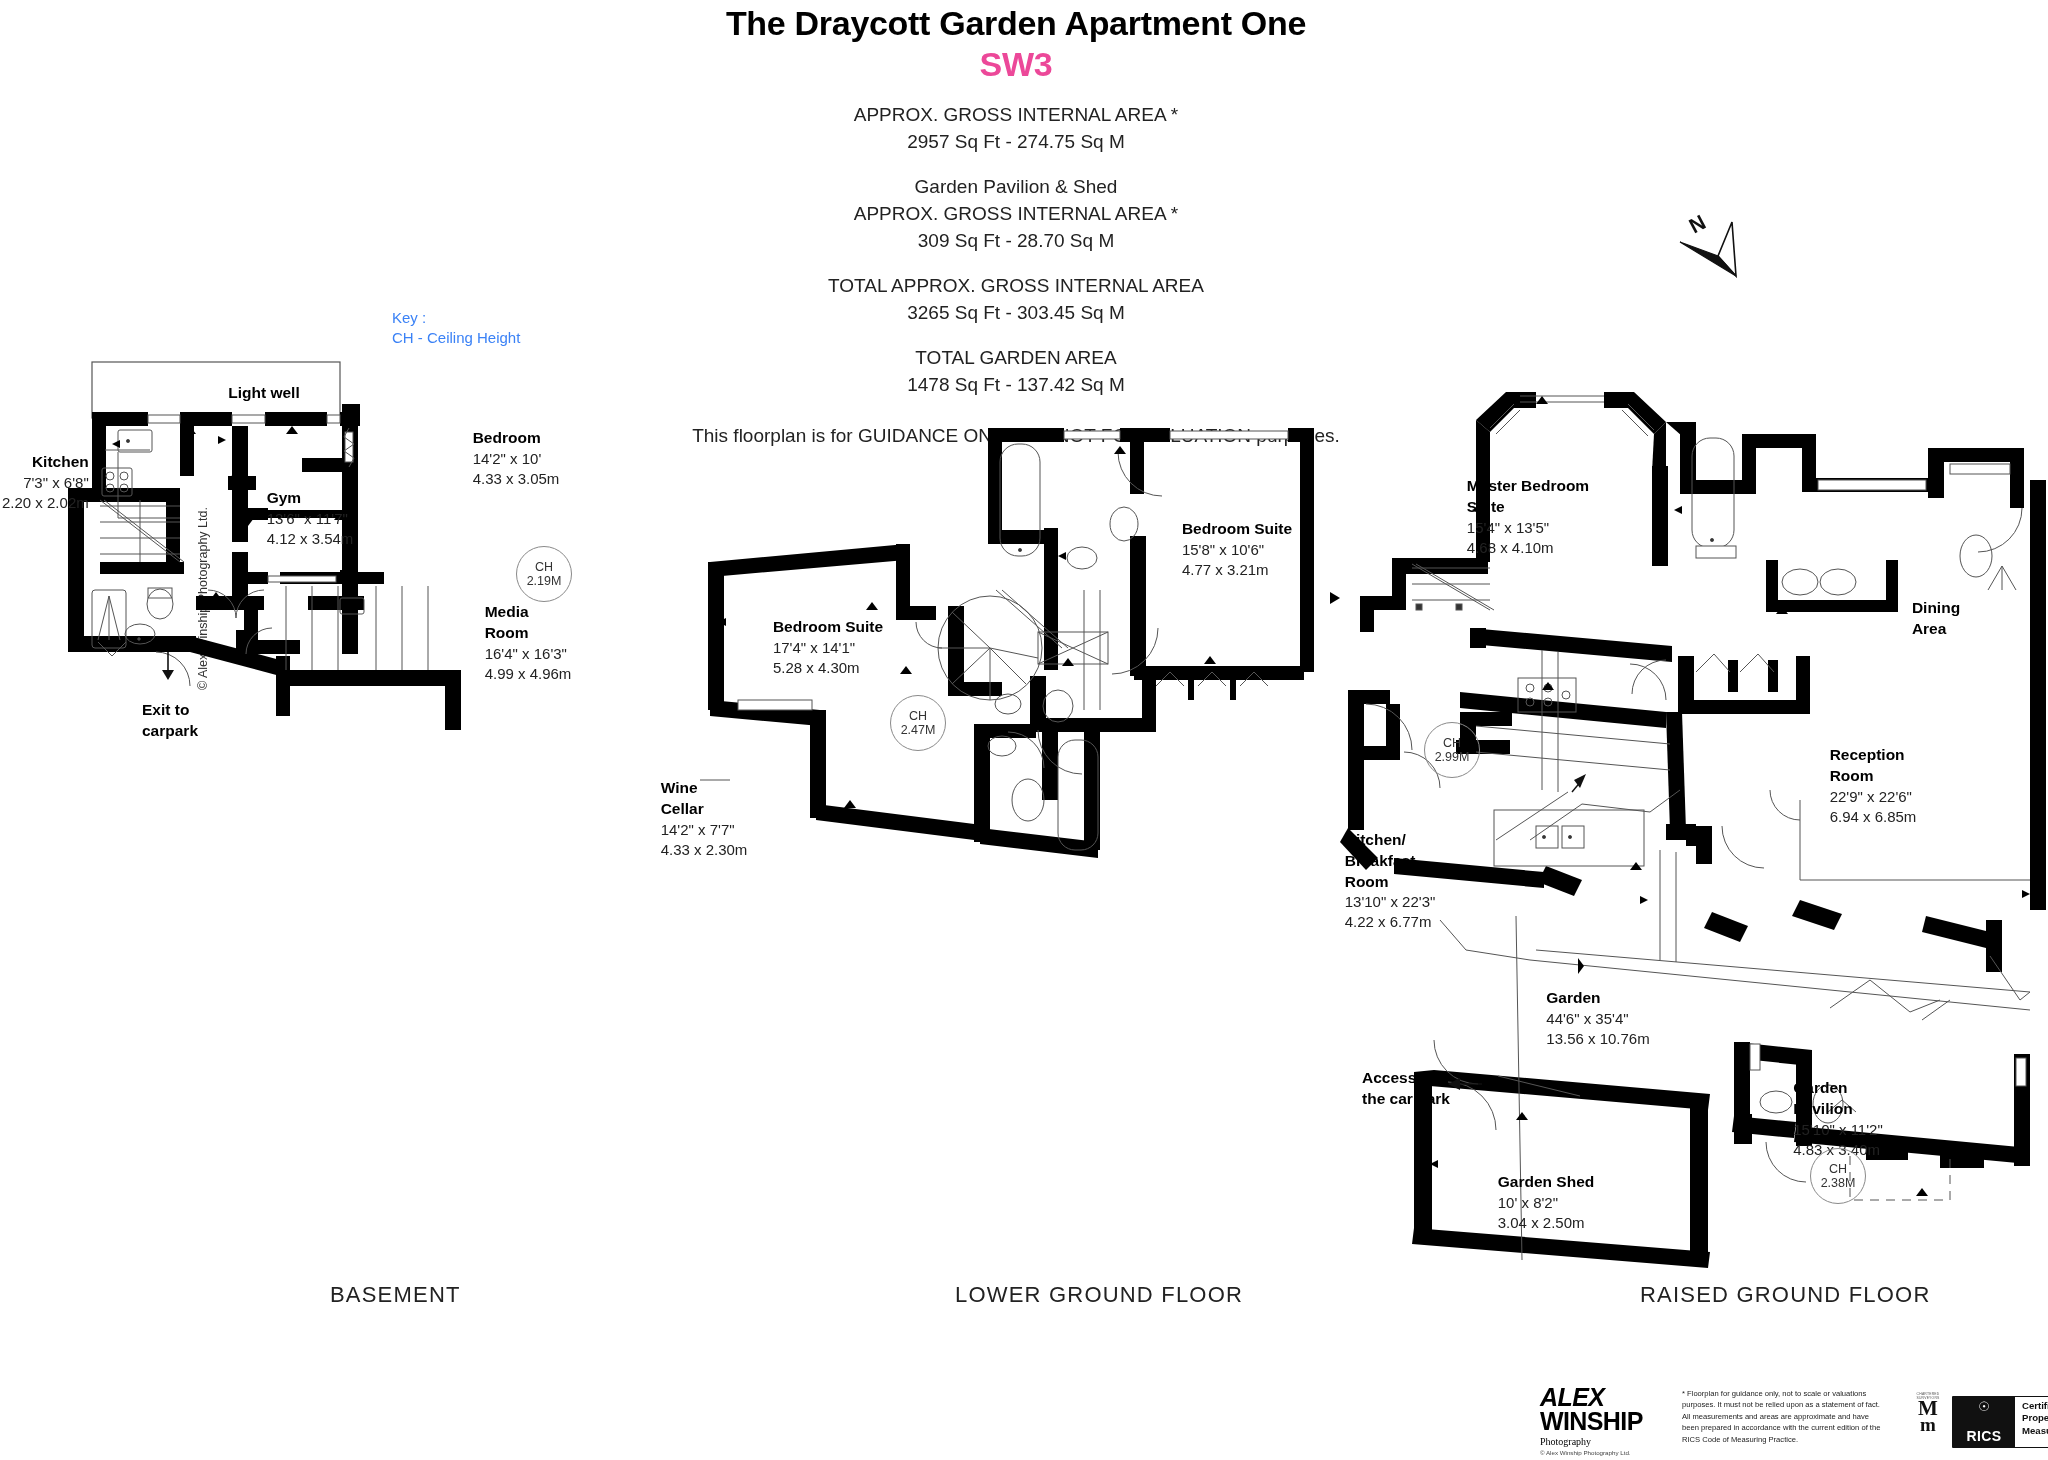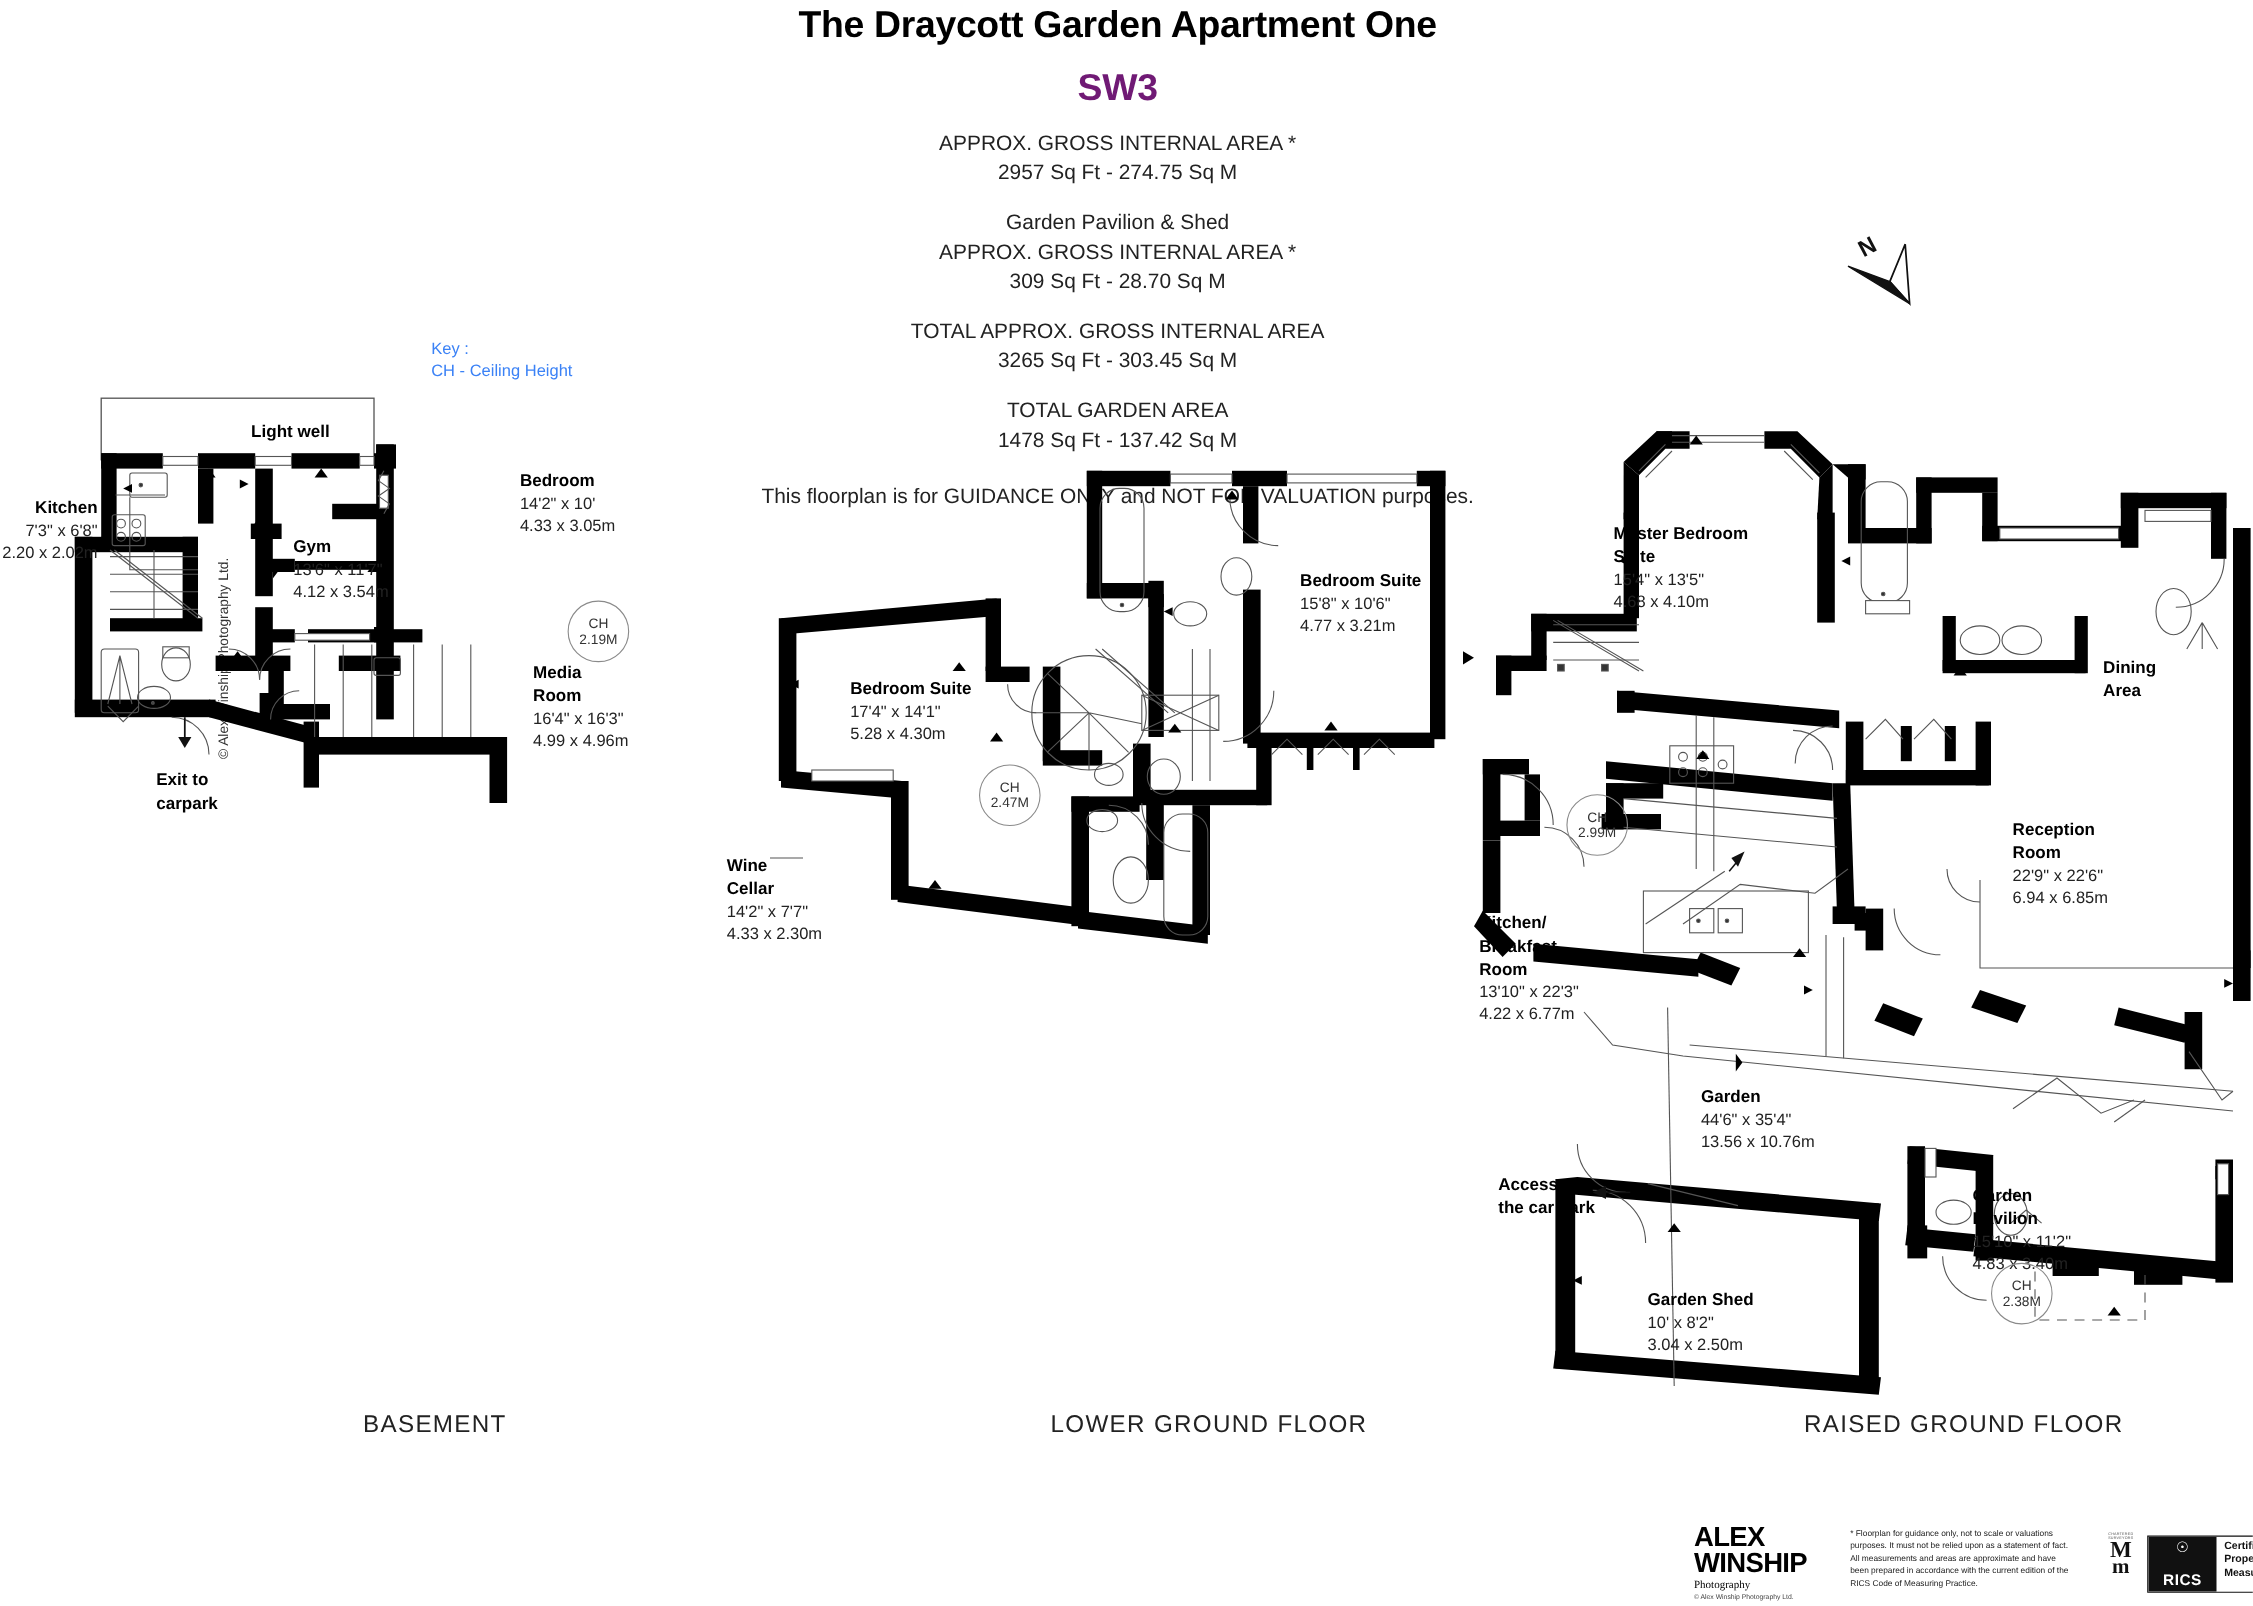--- a/index.html
+++ b/index.html
@@ -6,21 +6,21 @@
   body{width:2048px;height:1460px;position:relative;overflow:hidden;
        font-family:"Liberation Sans","DejaVu Sans",sans-serif;color:#1a1a1a;}
 
   
   .abs{position:absolute;}
   .ctr{text-align:center;}
 
   
   #header{position:absolute;left:0;top:0;width:2032px;text-align:center;}
   #title-line1{font-size:34px;font-weight:bold;letter-spacing:-0.3px;margin-top:4px;color:#000;}
-  #title-line2{font-size:34px;font-weight:bold;letter-spacing:-0.3px;margin-top:18px;color:#701a75;}
+  #title-line2{font-size:34px;font-weight:bold;letter-spacing:-0.3px;margin-top:2px;color:#ec4899;}
   .hdr-block{margin-top:18px;line-height:1.42;font-size:19px;color:#222;}
   .hdr-line{display:block;}
   #guidance{margin-top:26px;font-size:19px;color:#222;}
 
   
   #key{position:absolute;left:392px;top:308px;font-size:15px;line-height:1.32;color:#3b82f6;}
 
   
   #compass{position:absolute;left:1672px;top:200px;width:90px;height:90px;}
 
@@ -43,21 +43,21 @@
   
   .plan{position:absolute;}
 
   
   #copyv{position:absolute;left:196px;top:690px;font-size:12.5px;color:#333;
          transform:rotate(-90deg);transform-origin:left top;white-space:nowrap;}
 
   
   #footer{position:absolute;left:1540px;top:1382px;width:500px;height:72px;}
   #aw-logo{position:absolute;left:0;top:4px;width:125px;}
-  #aw-logo .l1{font-size:25px;font-weight:bold;letter-spacing:-0.6px;line-height:0.92;color:#000;}
+  #aw-logo .l1{font-size:25px;font-weight:bold;letter-spacing:-0.6px;line-height:0.92;color:#000;font-style:italic;}
   #aw-logo .l2{font-size:25px;font-weight:bold;letter-spacing:-0.6px;line-height:0.98;color:#000;}
   #aw-logo .l3{font-size:10px;color:#000;margin-top:2px;font-family:"Liberation Serif",serif;}
   #aw-logo .l4{font-size:6.2px;color:#444;margin-top:2px;}
   #disclaimer{position:absolute;left:142px;top:6px;width:200px;font-size:7.6px;line-height:1.5;color:#222;}
   #badges{position:absolute;left:372px;top:8px;height:52px;}
   .mrics{position:absolute;left:0;top:2px;width:32px;text-align:center;}
   .mrics .tiny{font-size:3.4px;letter-spacing:.2px;color:#555;line-height:1.2;}
   .mrics .mm{font-size:21px;font-weight:bold;line-height:0.78;color:#111;
              font-family:"Liberation Serif",serif;}
   .mrics .mm2{font-size:19px;font-weight:bold;line-height:0.8;color:#111;

